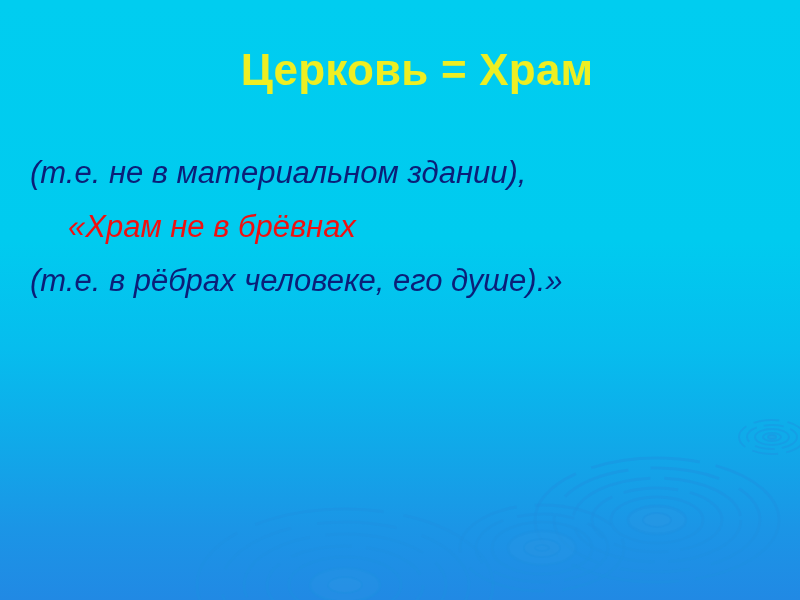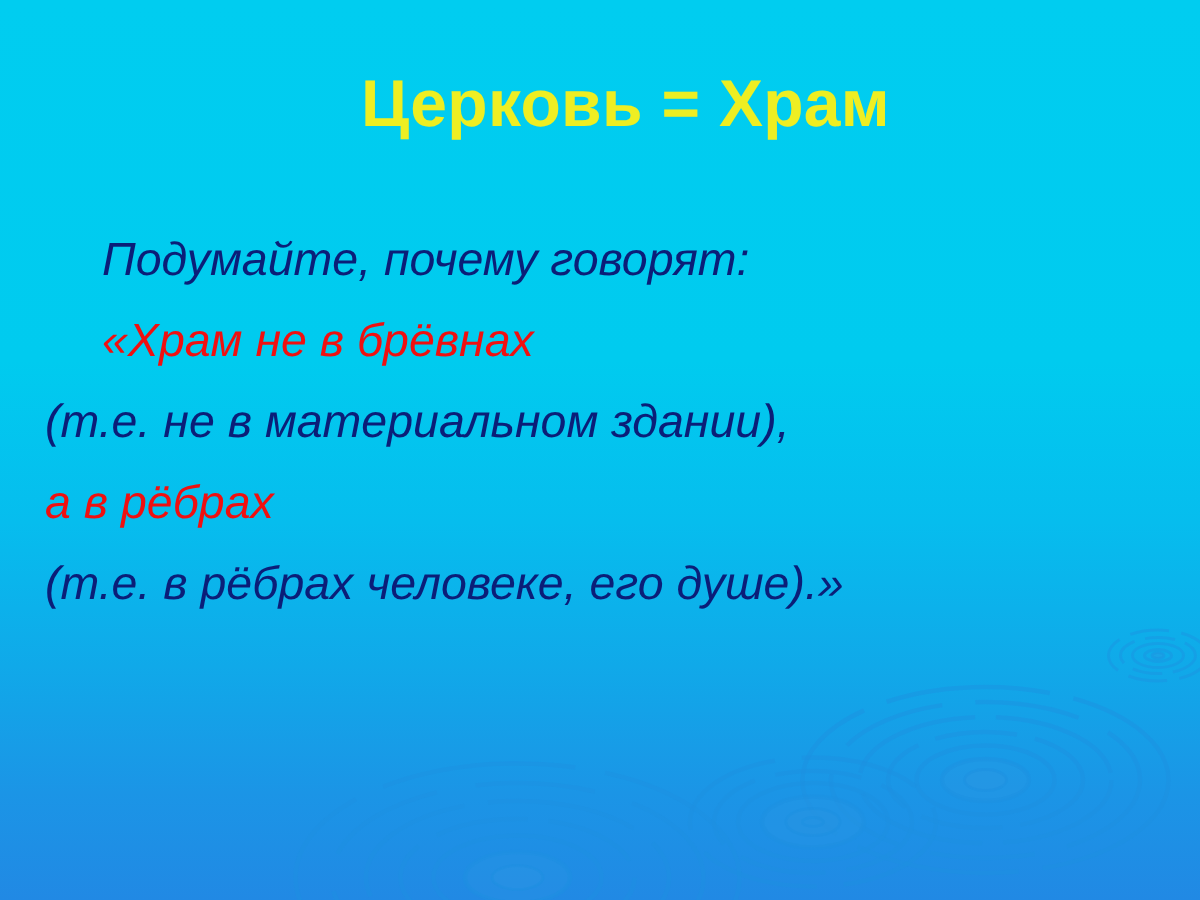--- a/index.html
+++ b/index.html
@@ -120,20 +120,18 @@
         <ellipse cx="345" cy="585" rx="35" ry="17" stroke-width="3" fill="#2E97E2" fill-opacity="0.32"></ellipse>
         <ellipse cx="345" cy="585" rx="17" ry="8" stroke-width="2" fill="#2E97E2" fill-opacity="0.42"></ellipse>
       </g>
 
     </g>
   </svg>
 
   <div id="title">Церковь = Храм</div>
 
   <div id="body-text">
-    <div class="line navy indent">Подумайте, почему говорят:</div>
+    <div class="line navy">(т.е. не в материальном здании),</div>
     <div class="line red indent">«Храм не в брёвнах</div>
-    <div class="line navy">(т.е. не в материальном здании),</div>
-    <div class="line red">а в рёбрах</div>
     <div class="line navy">(т.е. в рёбрах человеке, его душе).»</div>
   </div>
 
 </div>
 
 </body></html>

